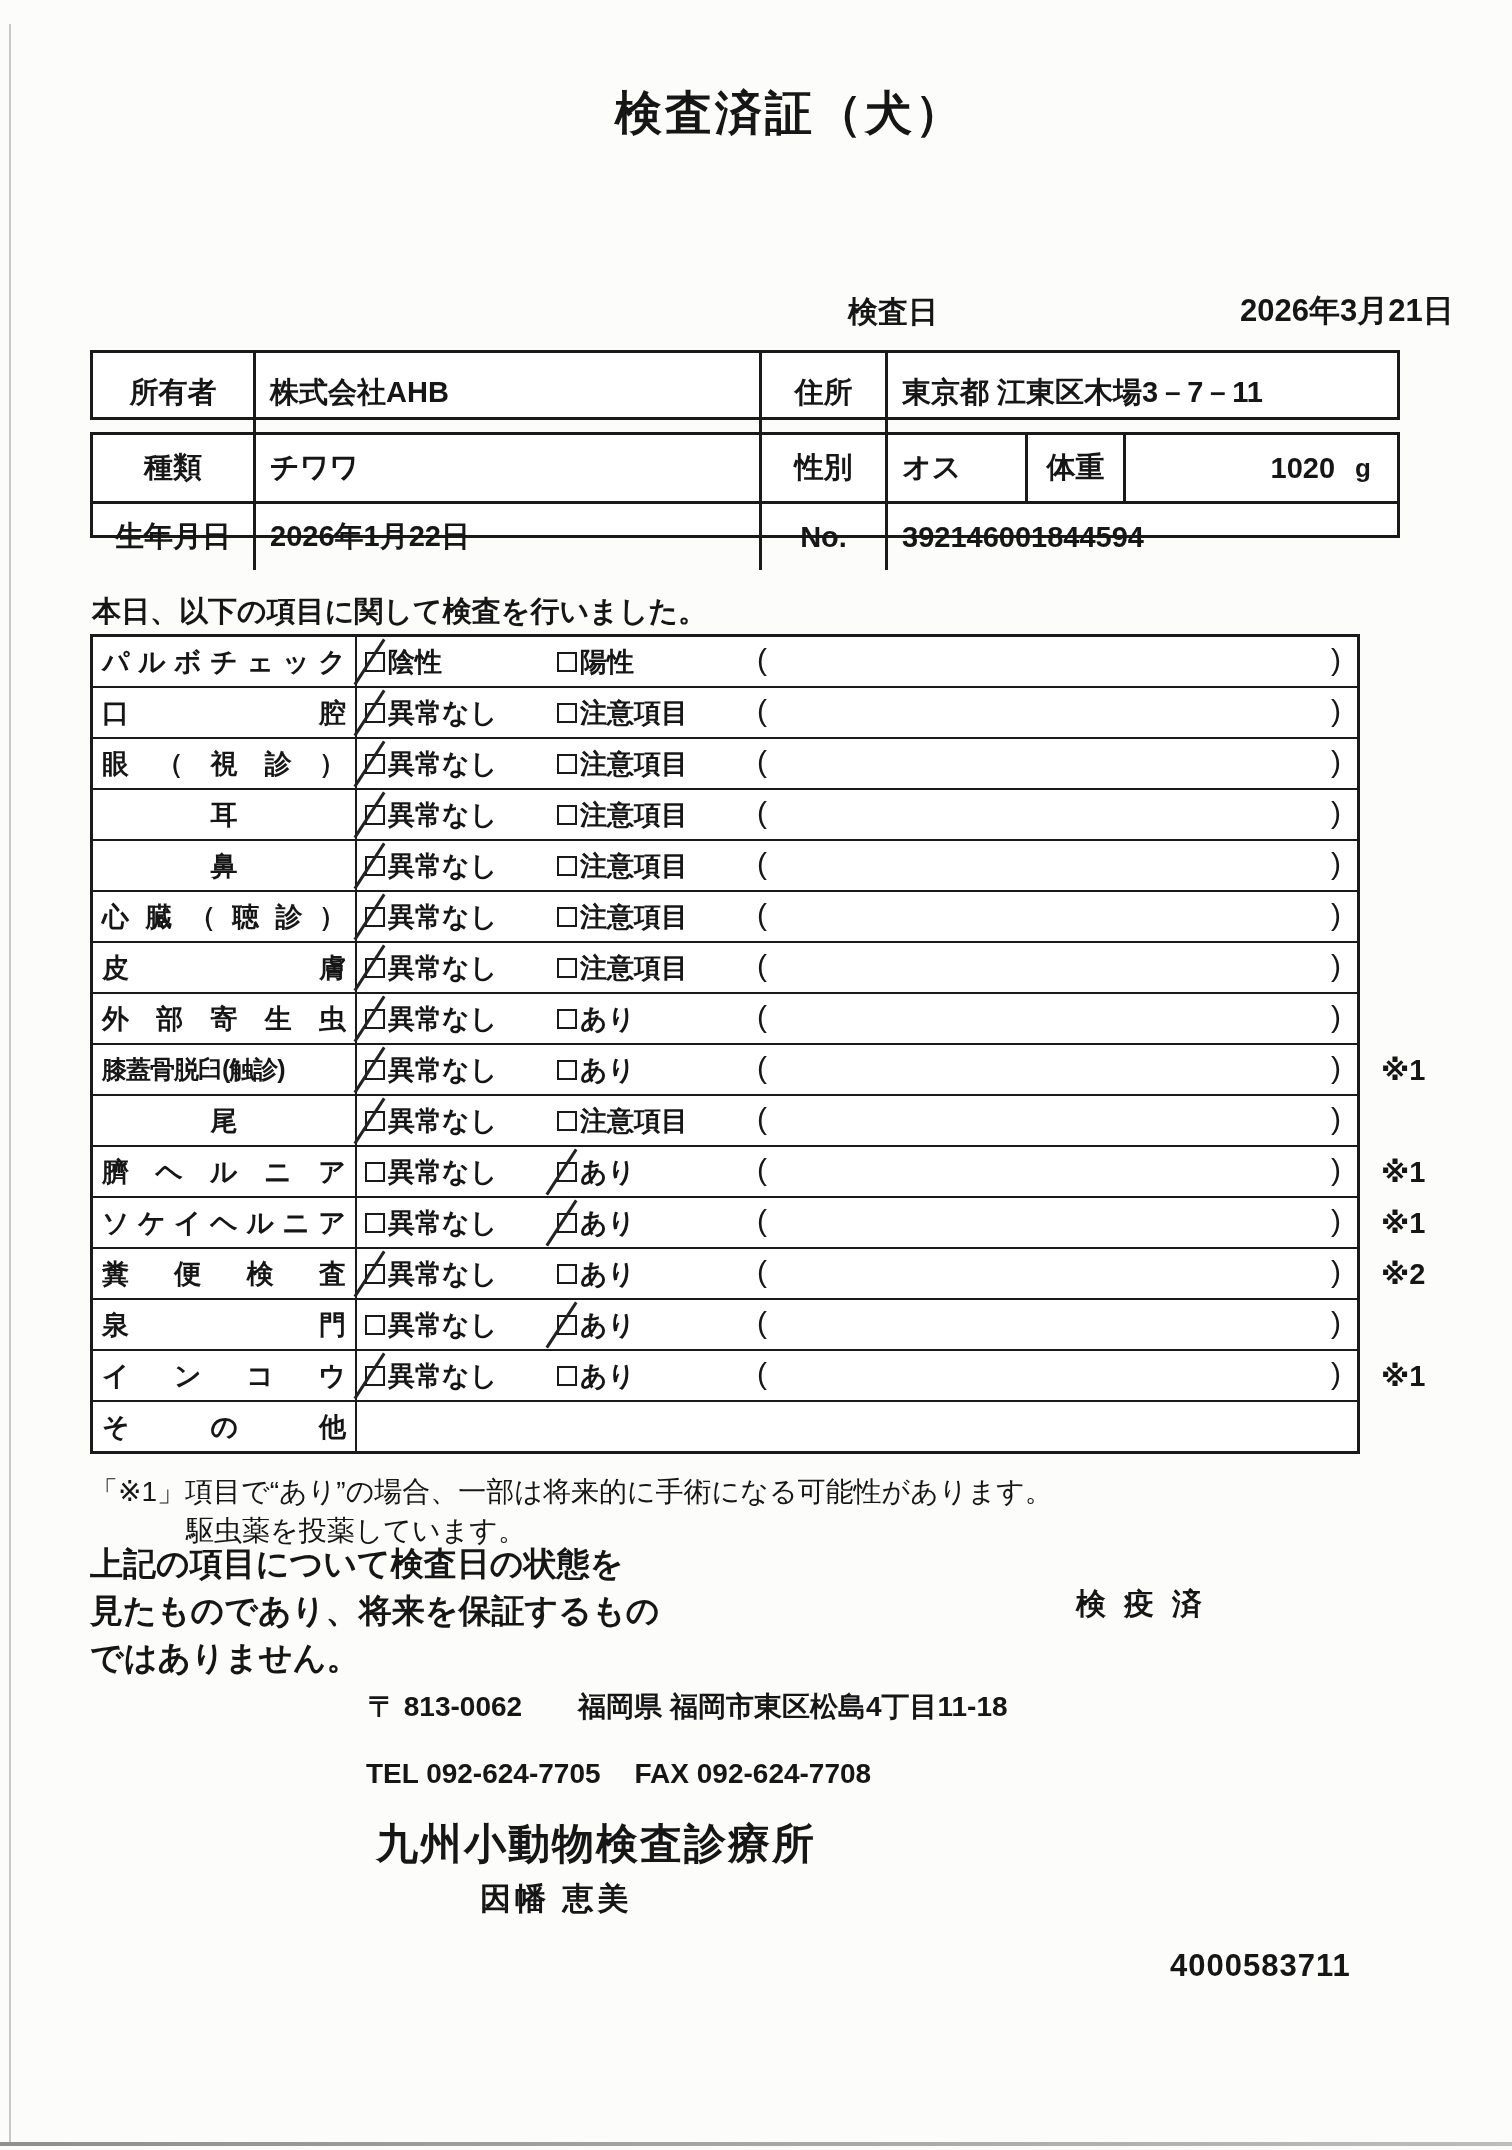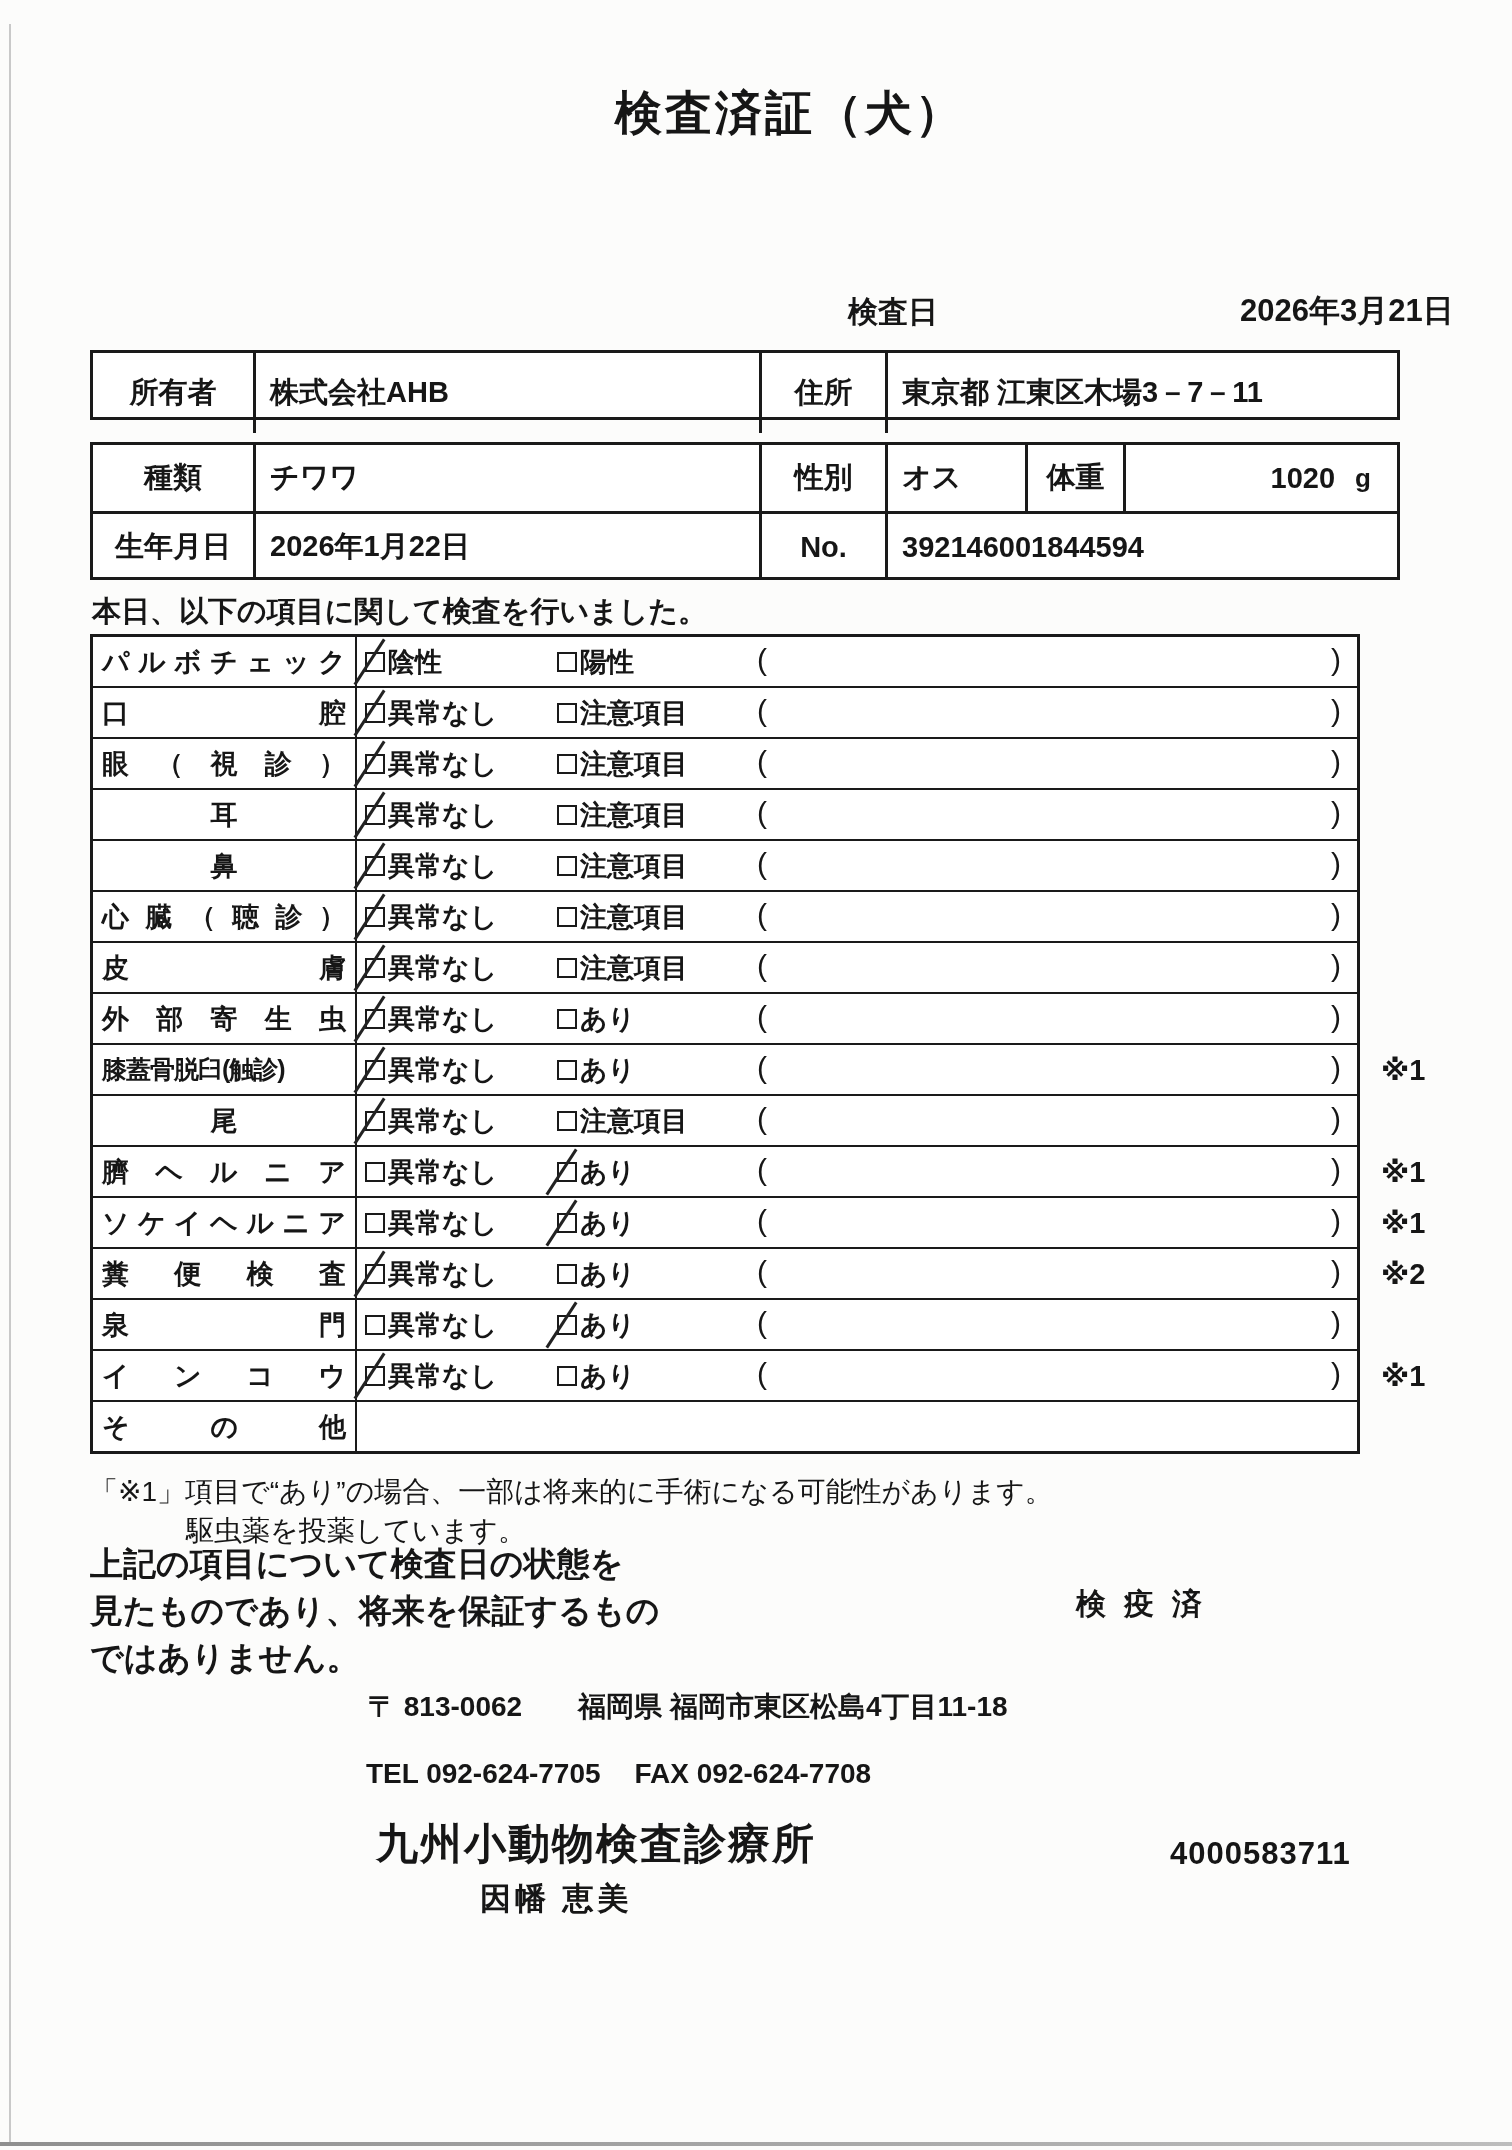--- a/index.html
+++ b/index.html
@@ -14,21 +14,21 @@
 
   .title{position:absolute;top:82px;left:0;width:100%;text-align:center;
     font-size:47px;font-weight:700;letter-spacing:3px;padding-left:34px;}
 
   .exam-date-label{position:absolute;left:848px;top:292px;font-size:30px;font-weight:600;}
   .exam-date-value{position:absolute;left:1240px;top:290px;font-size:31px;font-weight:700;}
 
   
   .tbl{position:absolute;left:90px;width:1310px;border:3px solid #1a1a1a;background:#fff;box-sizing:border-box;}
   .tblA{top:350px;height:70px;}
-  .tblB{top:442px;height:138px;}
+  .tblB{top:432px;height:106px;}
   .trow{display:grid;height:66px;}
   .tblA .trow{height:80px;}
   .trowA{grid-template-columns:160px 506px 126px 1fr;}
   .trowB1{grid-template-columns:160px 506px 126px 140px 98px 1fr;height:66px;border-bottom:3px solid #1a1a1a;}
   .trowB2{grid-template-columns:160px 506px 126px 1fr;height:66px;}
   .cell{display:flex;align-items:center;font-size:29px;box-sizing:border-box;border-left:3px solid #1a1a1a;}
   .cell:first-child{border-left:none;}
   .cell.lab{justify-content:center;font-weight:600;}
   .cell.val{padding-left:14px;font-weight:600;}
   .cell.num{justify-content:center;font-weight:600;}
@@ -66,21 +66,21 @@
   .disclaimer{position:absolute;left:90px;top:1540px;font-size:33px;font-weight:700;line-height:47px;}
 
   .stamp{position:absolute;left:1076px;top:1584px;font-size:30px;font-weight:600;letter-spacing:18px;white-space:nowrap;}
 
   .addr-line{position:absolute;left:368px;top:1688px;font-size:28px;font-weight:600;}
   .addr-line .gap{display:inline-block;width:56px;}
   .tel-line{position:absolute;left:366px;top:1758px;font-size:28px;font-weight:600;}
   .tel-line .gap{display:inline-block;width:34px;}
   .clinic-name{position:absolute;left:358px;top:1816px;font-size:42px;font-weight:600;letter-spacing:2px;margin-left:18px;}
   .vet-name{position:absolute;left:480px;top:1878px;font-size:31px;font-weight:600;letter-spacing:4px;}
-  .doc-number{position:absolute;left:1170px;top:1836px;font-size:31px;font-weight:600;letter-spacing:1px;}
+  .doc-number{position:absolute;left:1170px;top:1948px;font-size:31px;font-weight:600;letter-spacing:1px;}
 </style>
 </head>
 <body>
 
 <div class="page">
   <div class="scan-edge-left"></div>
   <div class="scan-edge-bottom"></div>
 
   <div class="title">検査済証（犬）</div>
 

